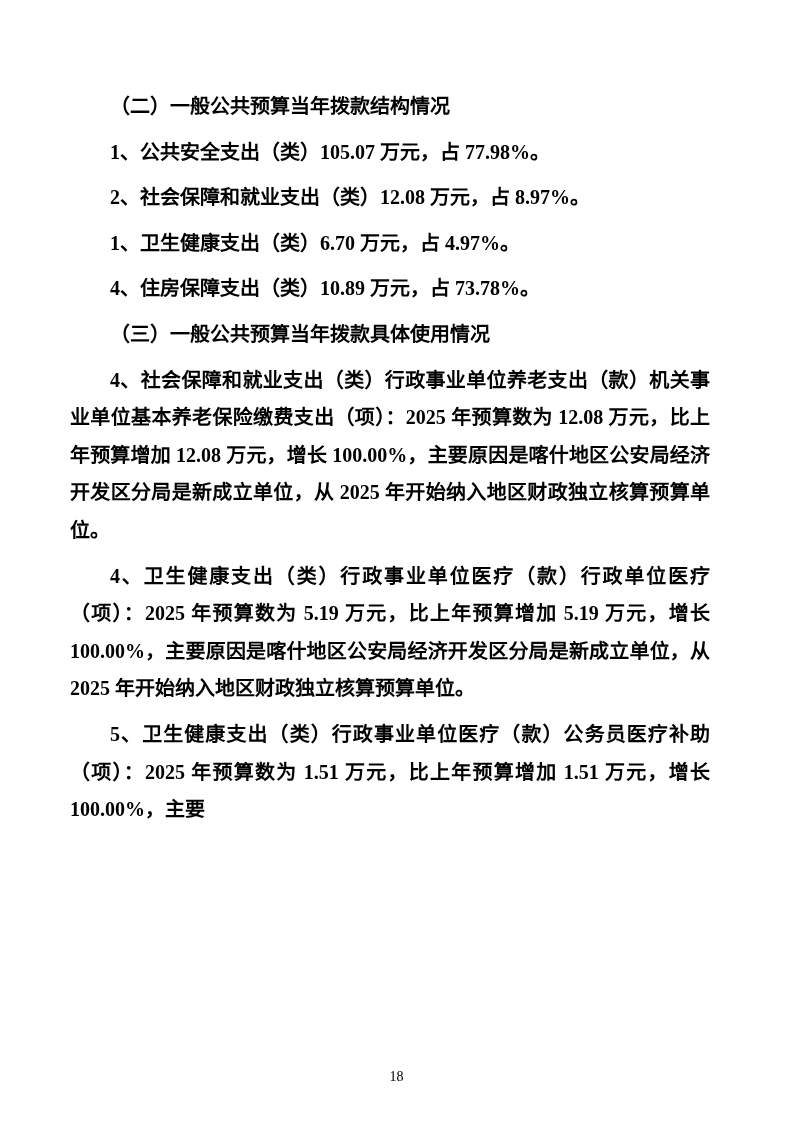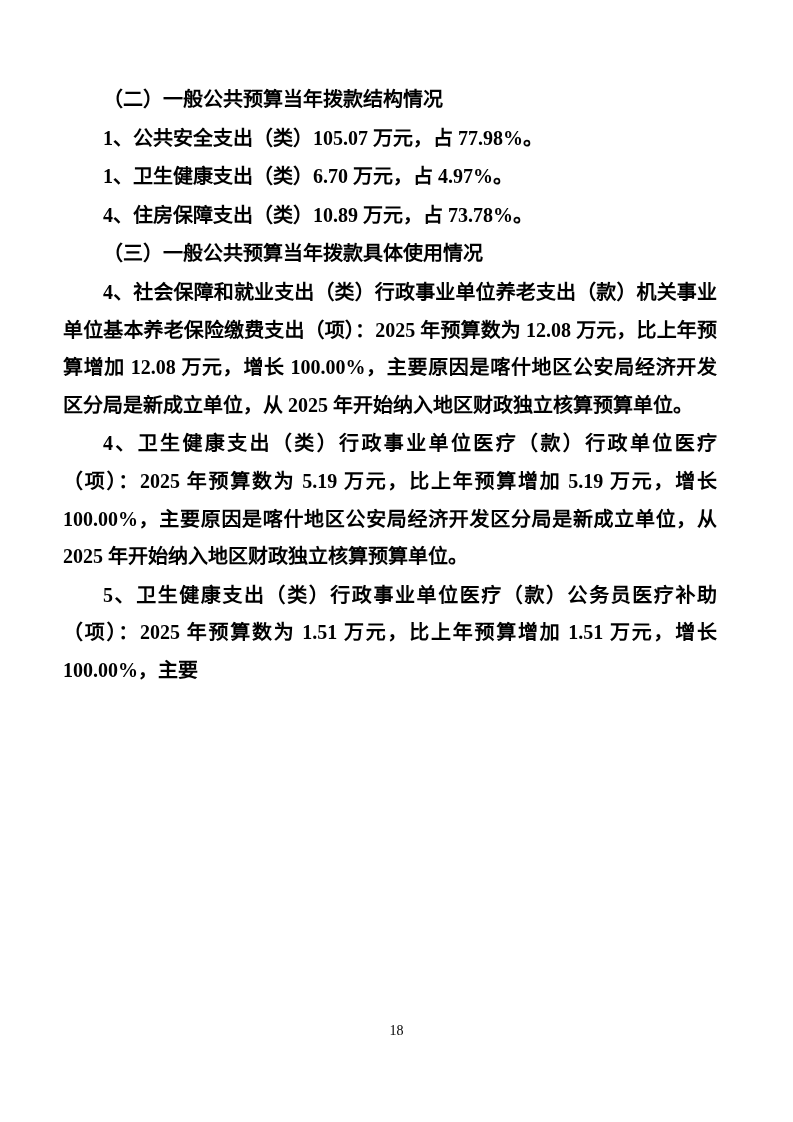--- a/index.html
+++ b/index.html
@@ -19,50 +19,51 @@
   .content {
     position: absolute;
     top: 80px;
     left: 62px;
     width: 656px;
   }
   .block {
     font-size: 20px;
     line-height: 37.6px;
     text-indent: 2em;
-    margin: 1px;
+    margin: 8px;
     word-break: break-word;
   }
   .heading {
     font-weight: 700;
     text-align: left;
   }
   .paragraph {
     font-weight: 700;
     text-align: justify;
     text-justify: inter-ideograph;
   }
   .footer {
     position: absolute;
-    top: 1022px;
+    top: 1068px;
     left: 0;
     width: 100%;
     text-align: center;
     font-size: 14px;
     line-height: 18px;
     color: #000000;
   }
 </style>
 </head>
 <body>
 
 <div class="page">
   <div class="content">
     <p class="block heading">（二）一般公共预算当年拨款结构情况</p>
     <p class="block paragraph">1、公共安全支出（类）105.07 万元，占 77.98%。</p>
+    <p class="block paragraph">2、社会保障和就业支出（类）12.08 万元，占 8.97%。</p>
     <p class="block paragraph">1、卫生健康支出（类）6.70 万元，占 4.97%。</p>
     <p class="block paragraph">4、住房保障支出（类）10.89 万元，占 73.78%。</p>
     <p class="block heading">（三）一般公共预算当年拨款具体使用情况</p>
     <p class="block paragraph">4、社会保障和就业支出（类）行政事业单位养老支出（款）机关事业单位基本养老保险缴费支出（项）：2025 年预算数为 12.08 万元，比上年预算增加 12.08 万元，增长 100.00%，主要原因是喀什地区公安局经济开发区分局是新成立单位，从 2025 年开始纳入地区财政独立核算预算单位。</p>
     <p class="block paragraph">4、卫生健康支出（类）行政事业单位医疗（款）行政单位医疗（项）：2025 年预算数为 5.19 万元，比上年预算增加 5.19 万元，增长 100.00%，主要原因是喀什地区公安局经济开发区分局是新成立单位，从 2025 年开始纳入地区财政独立核算预算单位。</p>
     <p class="block paragraph">5、卫生健康支出（类）行政事业单位医疗（款）公务员医疗补助（项）：2025 年预算数为 1.51 万元，比上年预算增加 1.51 万元，增长 100.00%，主要</p>
   </div>
 
   <div class="footer">18</div>
 </div>

